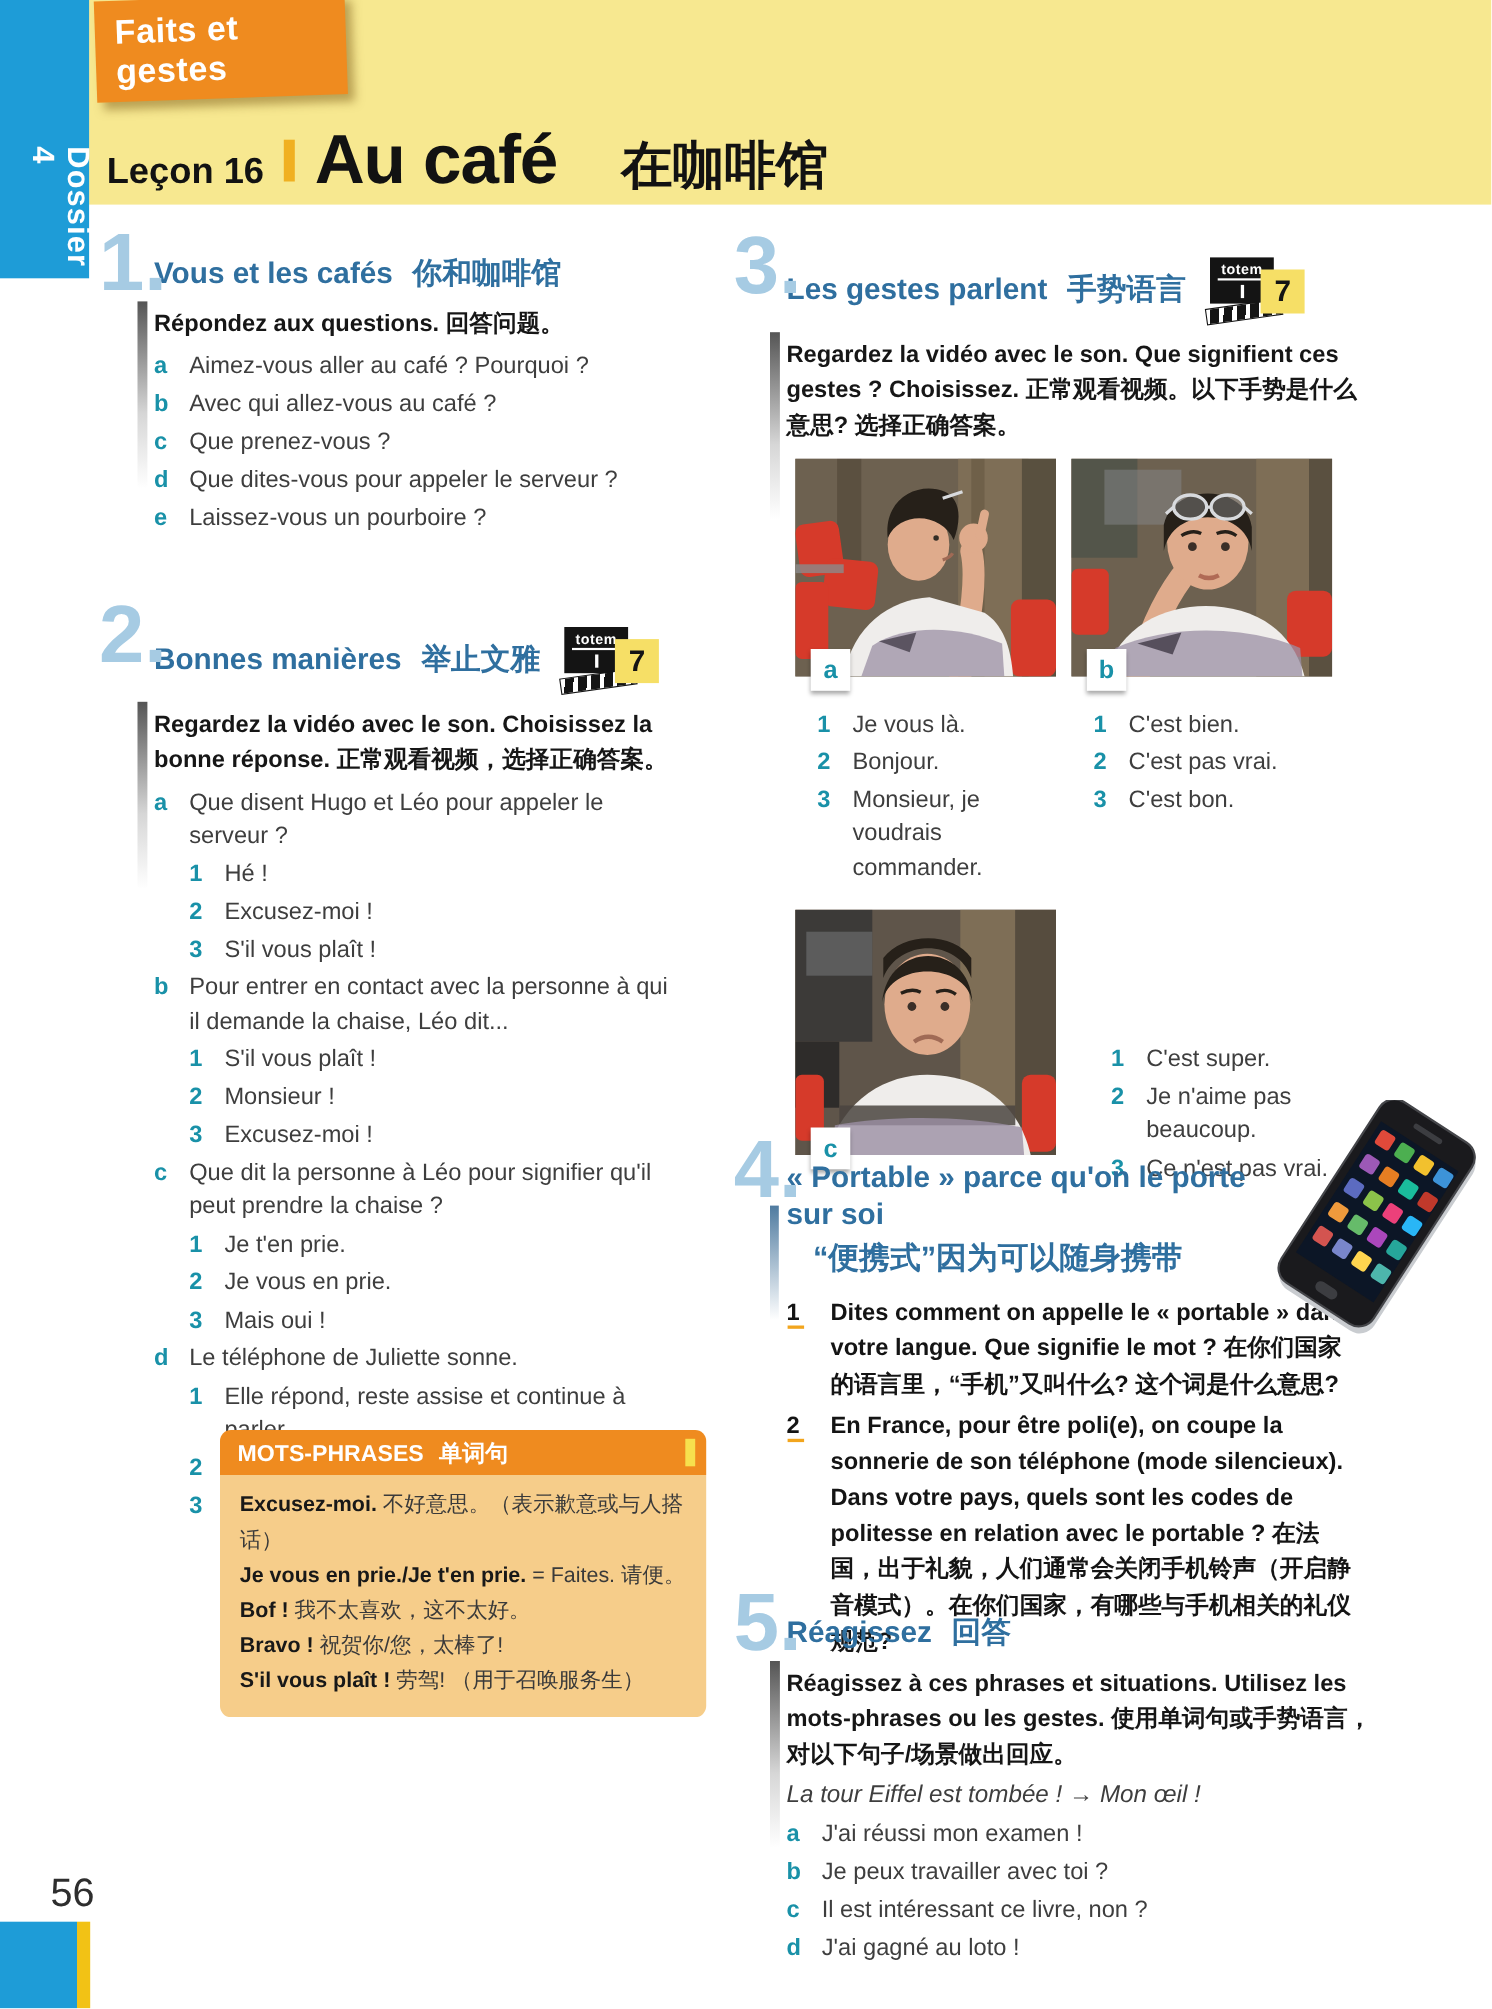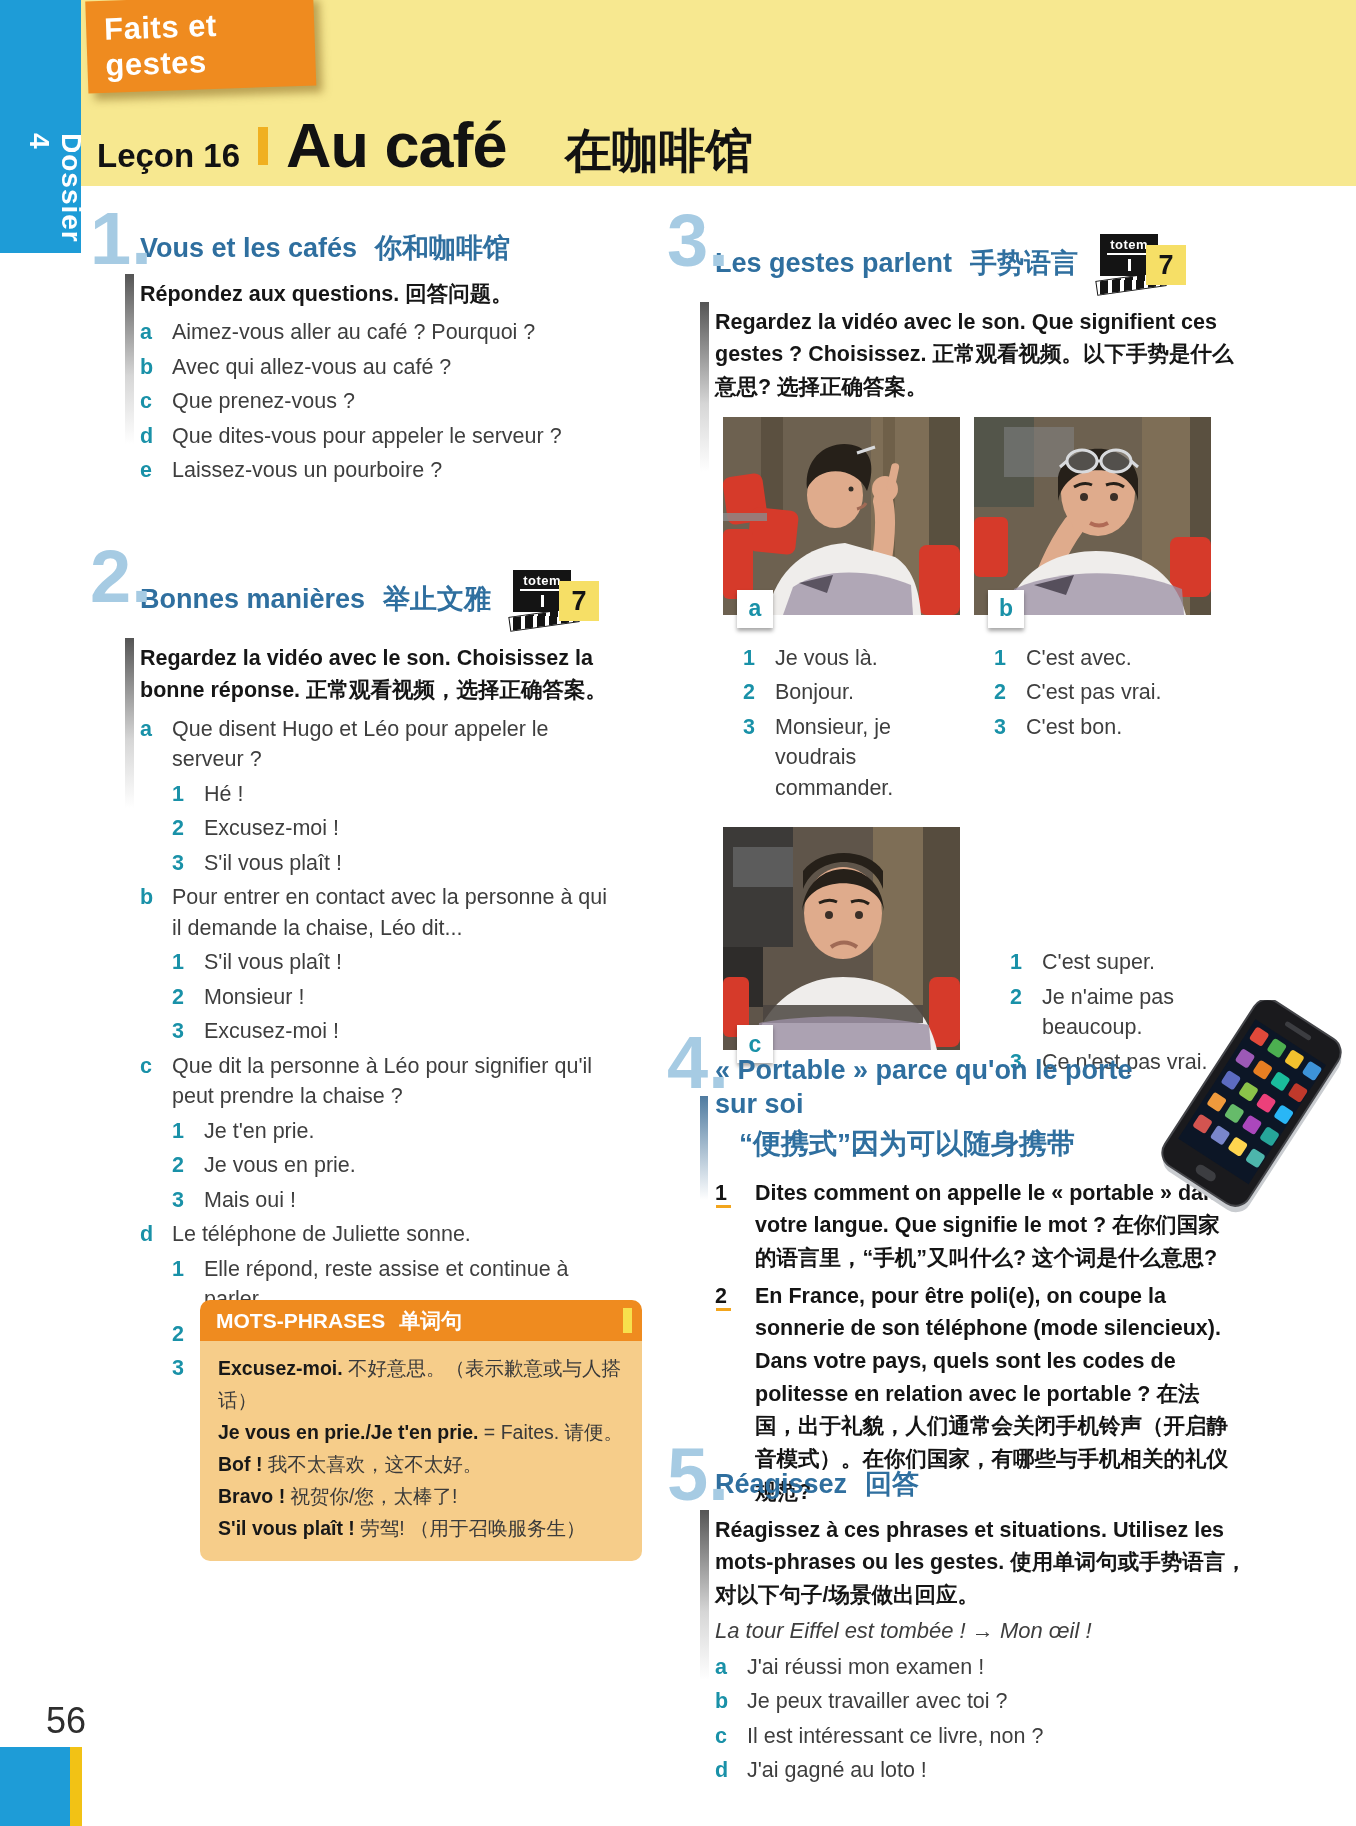--- a/index.html
+++ b/index.html
@@ -358,21 +358,21 @@
               <span class="ot">Bonjour.</span>
             </div>
           <div class="opt">
               <span class="on">3</span>
               <span class="ot">Monsieur, je voudrais commander.</span>
             </div>
         </div>
         <div class="opt-col">
           <div class="opt">
               <span class="on">1</span>
-              <span class="ot">C'est avec.</span>
+              <span class="ot">C'est bien.</span>
             </div>
           <div class="opt">
               <span class="on">2</span>
               <span class="ot">C'est pas vrai.</span>
             </div>
           <div class="opt">
               <span class="on">3</span>
               <span class="ot">C'est bon.</span>
             </div>
         </div>

